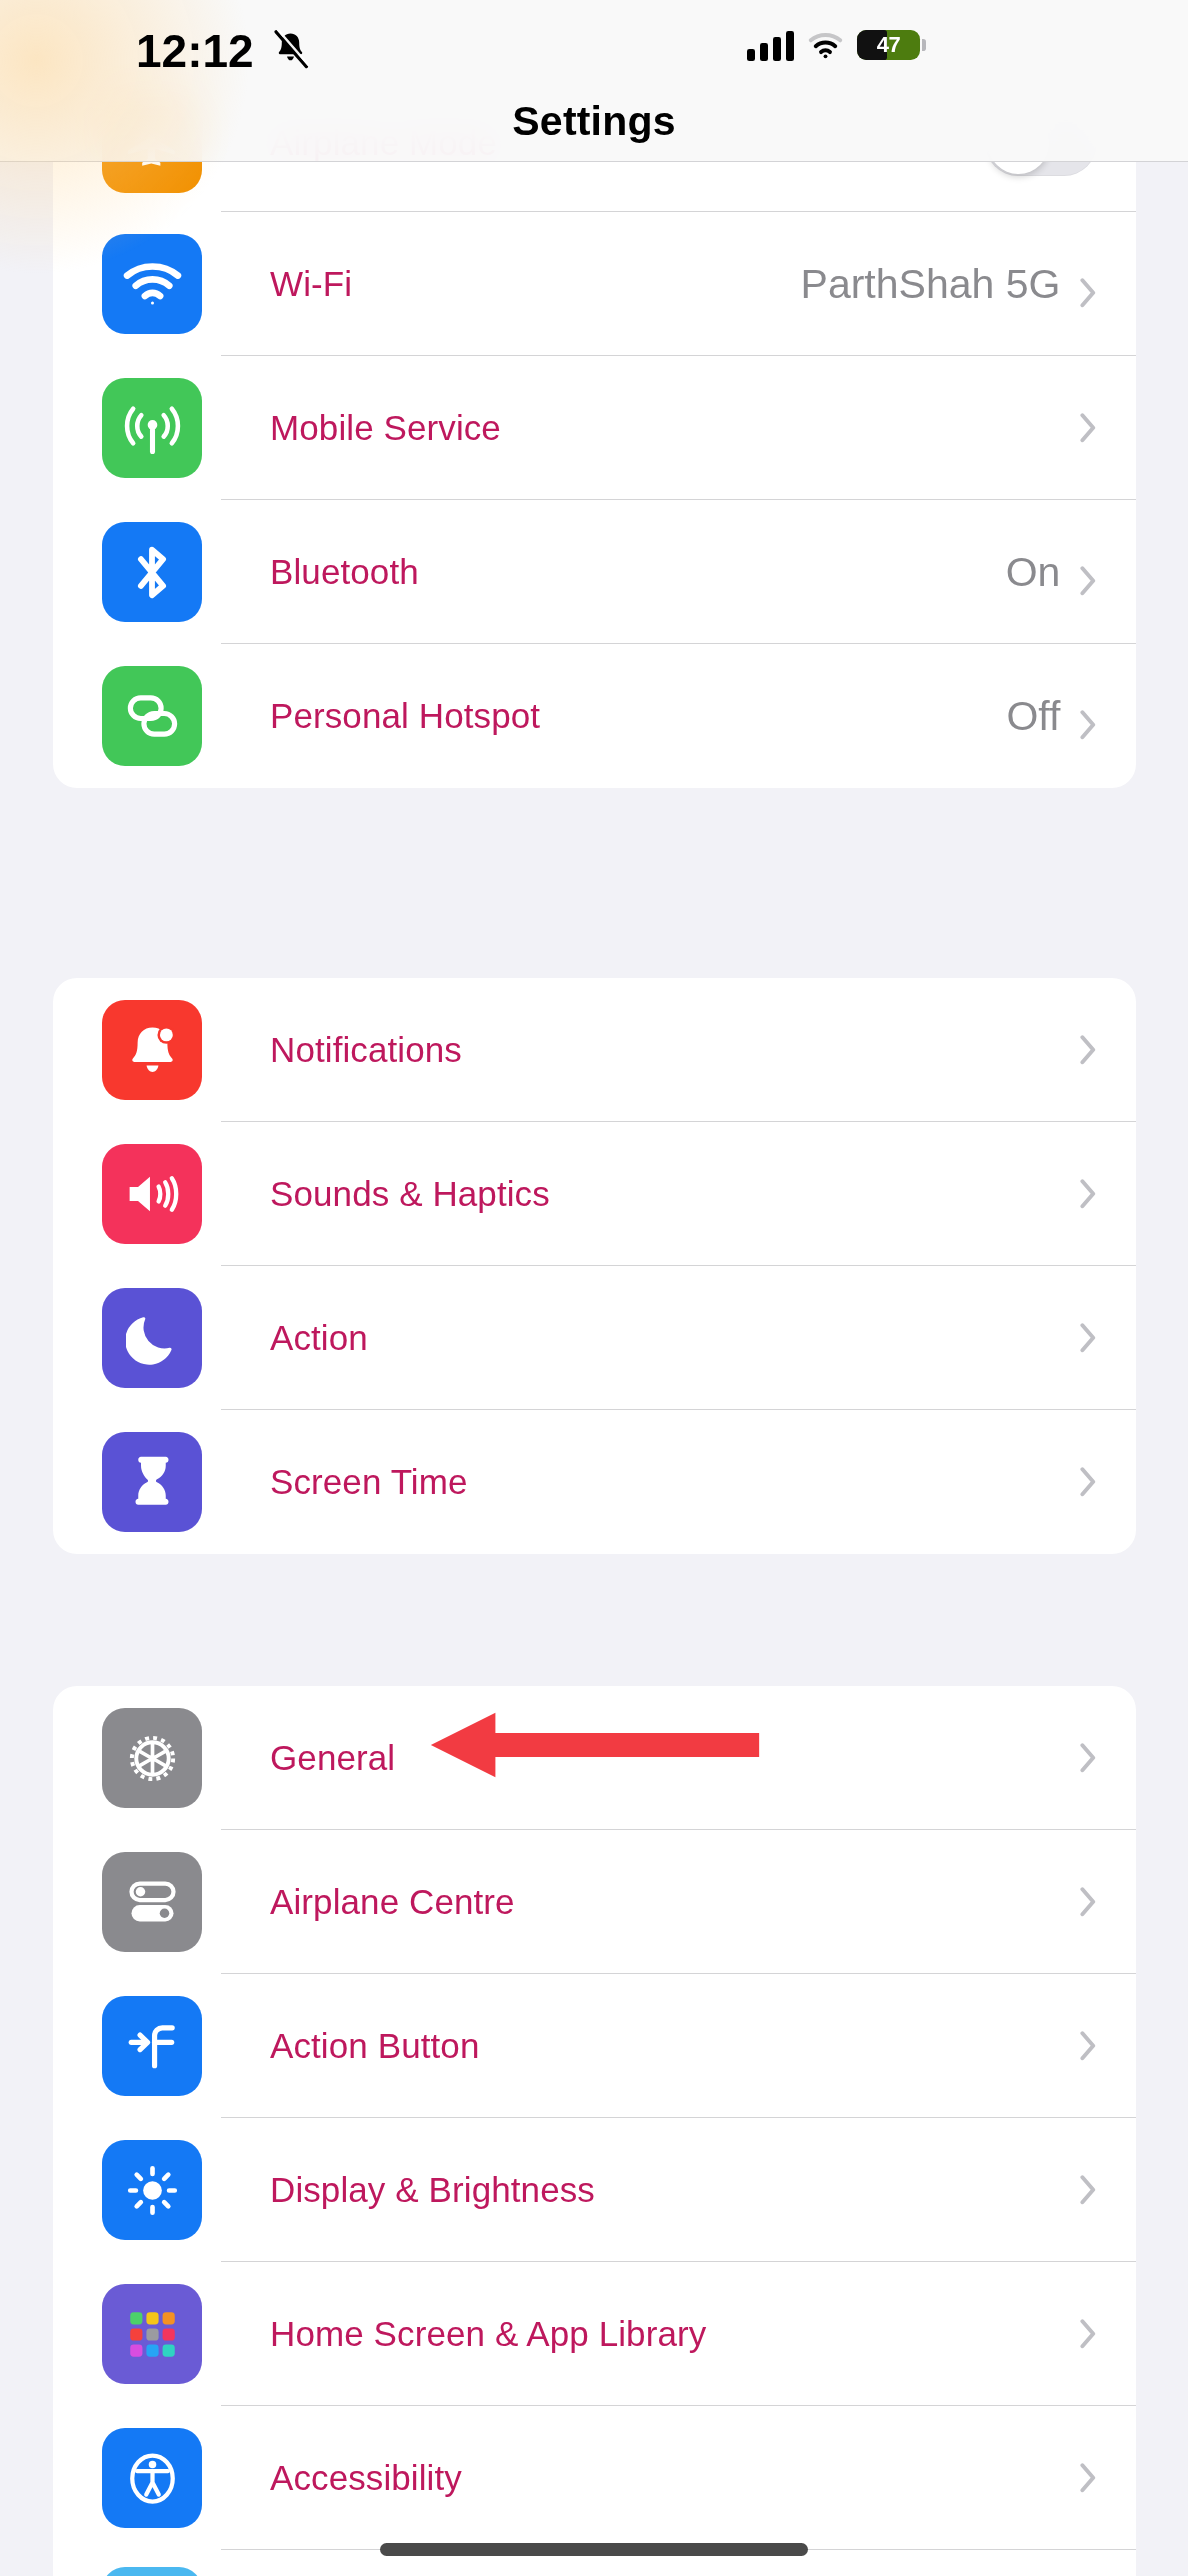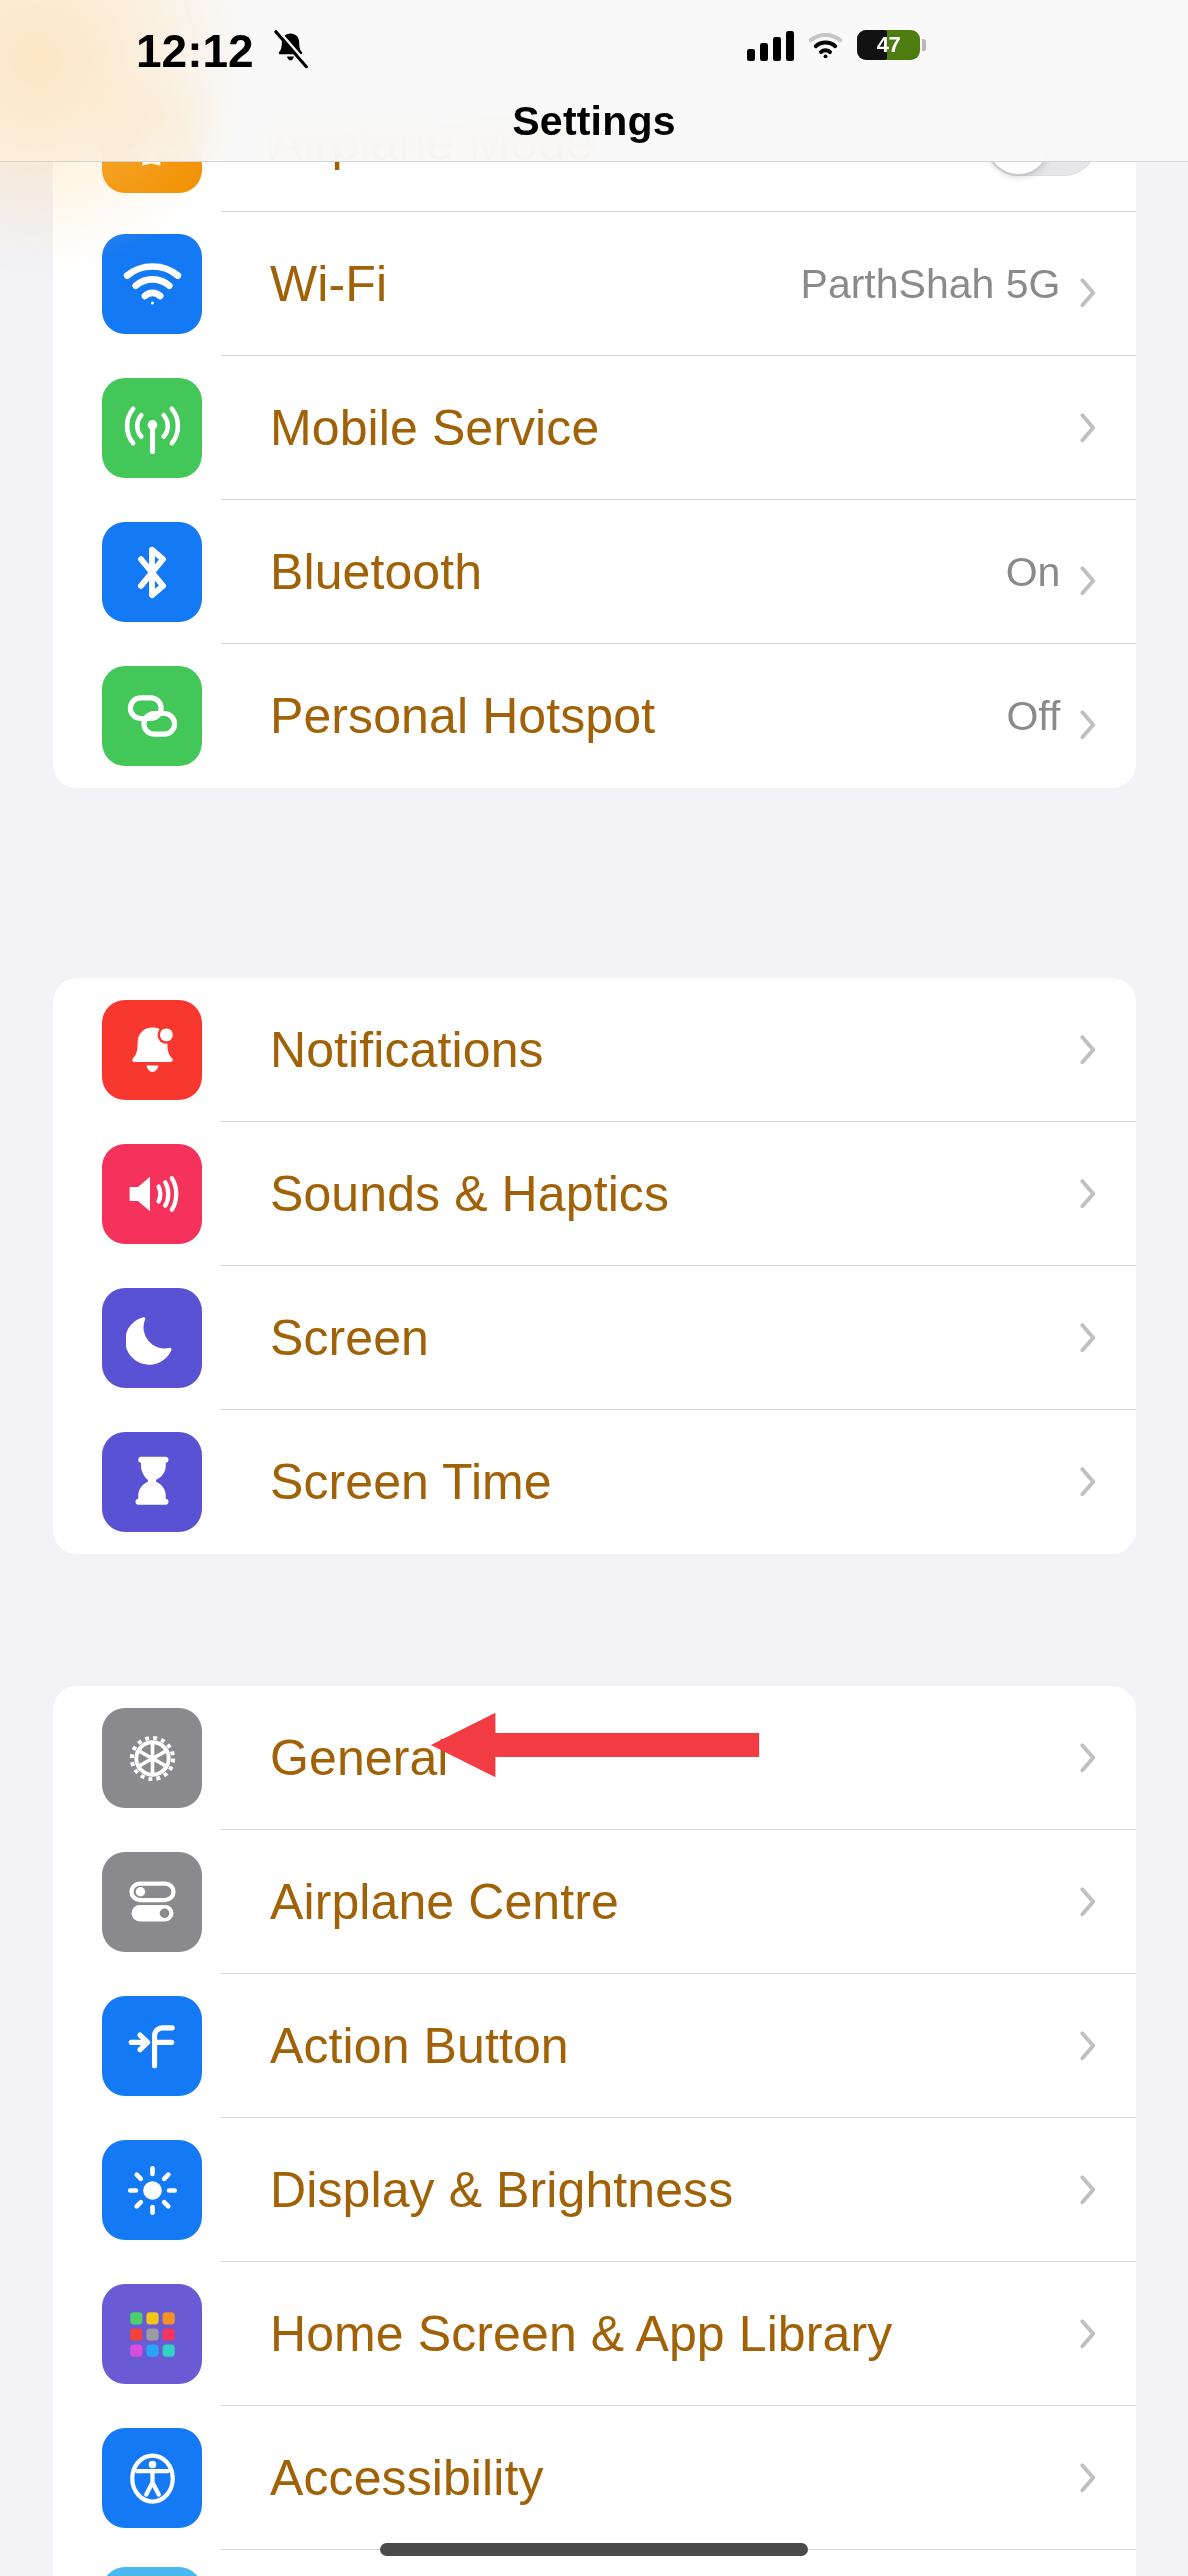--- a/index.html
+++ b/index.html
@@ -113,21 +113,21 @@
 
   .icon-box {
     width:100px; height:100px;
     border-radius:23px;
     flex:none;
     display:flex; align-items:center; justify-content:center;
     position:relative;
   }
   .row-label {
     margin-left:68px;
-    font-size:50px; color:#a16207;
+    font-size:35px; color:#be185d;
     letter-spacing:0.1px;
     white-space:nowrap;
   }
   .row-right {
     margin-left:auto;
     display:flex; align-items:flex-end;
     padding-right:39px;
     gap:20px;
   }
   .row-value {
@@ -321,21 +321,21 @@
         </div>
         <div class="sep"></div>
       </div>
 
       <div class="row">
         <div class="icon-box" style="background:#5A52D5;">
           <svg width="52" height="57" viewBox="0 0 20 22" fill="#fff">
             <path d="M16.8 14.6A8.1 8.1 0 0 1 7.4 3.5a.6.6 0 0 0-.8-.7 9.3 9.3 0 1 0 10.9 12.6.6.6 0 0 0-.7-.8z"></path>
           </svg>
         </div>
-        <div class="row-label">Screen</div>
+        <div class="row-label">Action</div>
         <div class="row-right">
           <span class="chev">
             <svg width="16.6" height="29.5" viewBox="0 0 10 18" fill="none" stroke="#BFBFC4" stroke-width="2.4" stroke-linecap="round" stroke-linejoin="round">
                 <path d="M1.4 1.4L8 9l-6.6 7.6"></path>
               </svg>
           </span>
         </div>
         <div class="sep"></div>
       </div>
 

